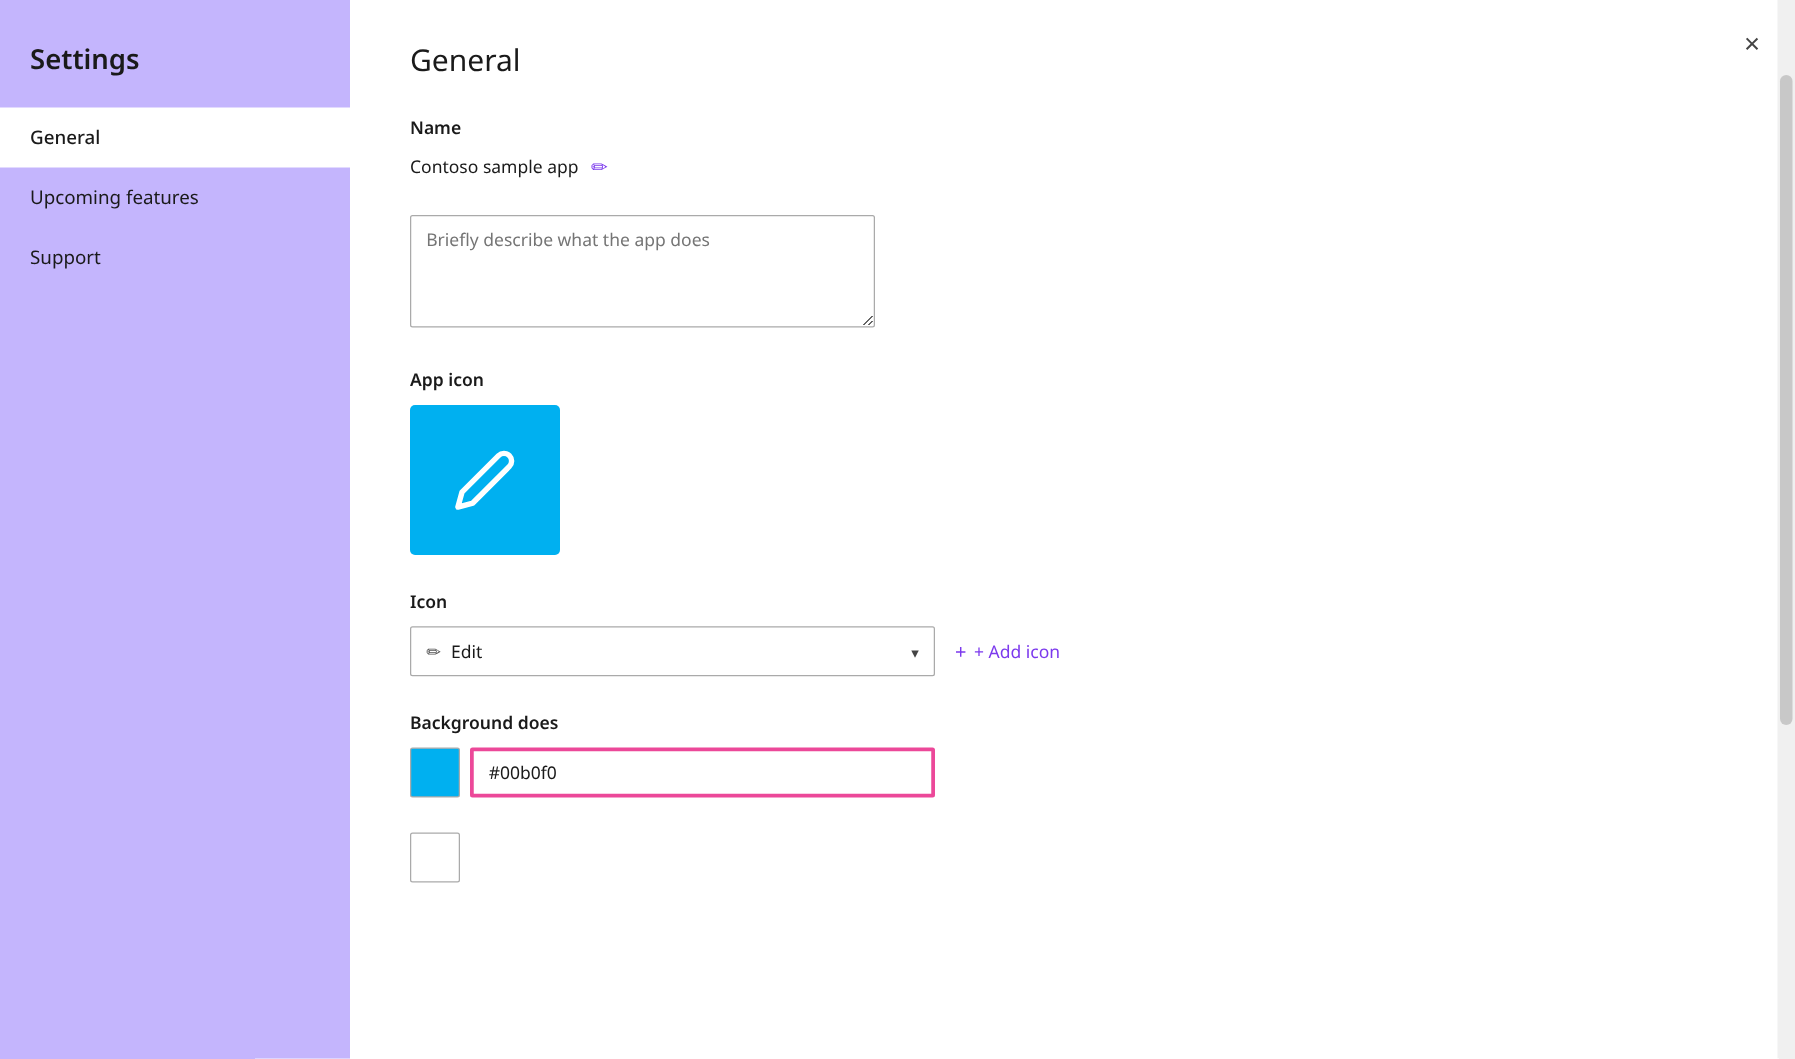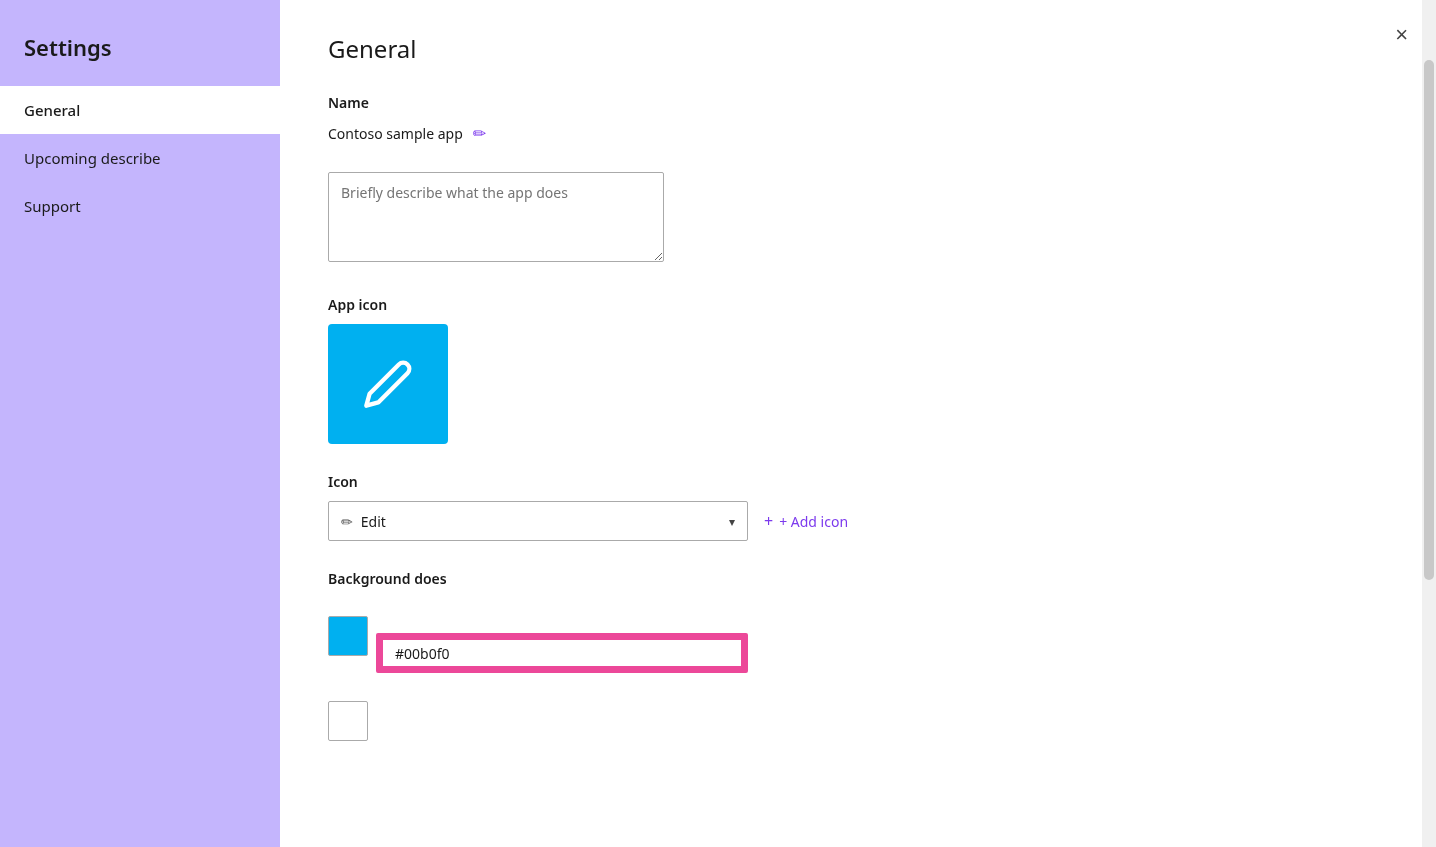--- a/index.html
+++ b/index.html
@@ -117,21 +117,21 @@
       color: #1a1a1a;
     }
     .edit-pencil-icon {
       color: #7c3aed;
       font-size: 16px;
       cursor: pointer;
     }
 
     
     .description-textarea {
-      width: 336px;
+      width: 372px;
       height: 90px;
       border: 1px solid #aaa;
       border-radius: 2px;
       padding: 10px 12px;
       font-size: 14px;
       color: #888;
       font-family: inherit;
       resize: both;
       outline: none;
     }
@@ -207,38 +207,37 @@
       width: 40px;
       height: 40px;
       border: 1px solid #aaa;
       border-radius: 2px;
       cursor: pointer;
       flex-shrink: 0;
     }
     .color-input {
       width: 372px;
       height: 40px;
-      border: 7px solid #ec4899;
+      border: 3px solid #ec4899;
       border-radius: 2px;
       padding: 0 12px;
       font-size: 14px;
       color: #1a1a1a;
       font-family: inherit;
       outline: none;
-      margin-top: 35px;
     }
   </style>
 </head>
 <body>
 
 <aside class="sidebar">
   <h1 class="sidebar-title">Settings</h1>
   <nav class="sidebar-nav">
     <button class="sidebar-item active">General</button>
-    <button class="sidebar-item">Upcoming describe</button>
+    <button class="sidebar-item">Upcoming features</button>
     <button class="sidebar-item">Support</button>
   </nav>
 </aside>
 
 <main class="main">
 
   <button class="close-btn">×</button>
 
   <h2 class="page-title">General</h2>
 

